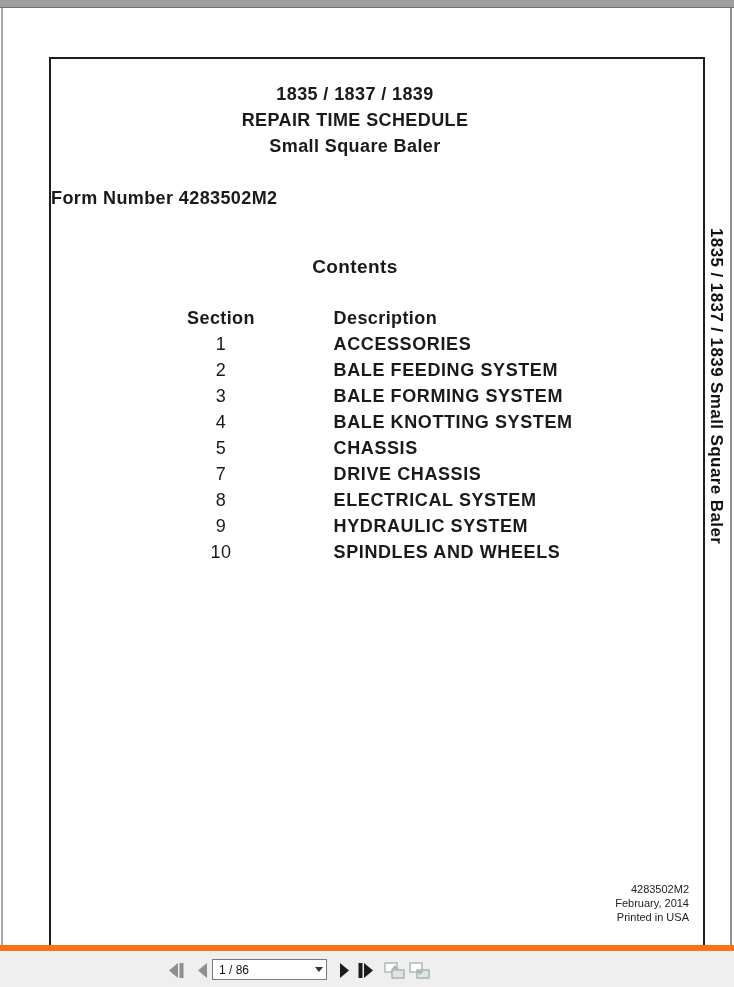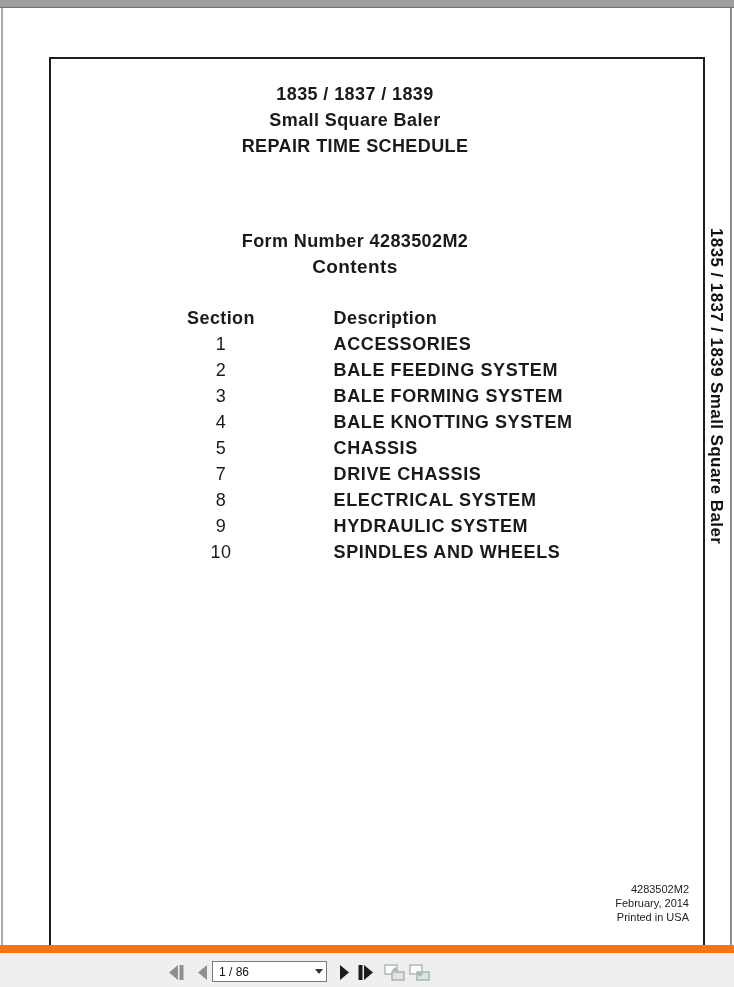--- a/index.html
+++ b/index.html
@@ -11,41 +11,41 @@
   .top-strip   { position:absolute; left:0; top:0; width:734px; height:8px;
                  background:#9e9e9e; border-bottom:1px solid #6f6f6f; }
   .left-edge   { position:absolute; left:1px; top:8px; width:2px; height:937px; background:#a8a8a8; }
   .right-edge  { position:absolute; left:730px; top:8px; width:2px; height:937px; background:#8f8f8f; }
 
   
   .page-box { position:absolute; left:49px; top:57px; width:656px; height:888px;
               border:2px solid #1e1e1e; border-bottom:none; background:#ffffff; }
   .title-block  { position:absolute; left:0; top:22px; width:608px; text-align:center; }
   .title-line   { font-size:18px; font-weight:bold; line-height:26px; letter-spacing:0.4px; }
-  .form-number  { position:absolute; left:0; top:126px; width:608px; text-align:center;
-                  font-size:18px; font-weight:bold; line-height:26px; letter-spacing:0.4px;margin-top:43px; }
+  .form-number  { position:absolute; left:0; top:126px; width:608px; 
+                  font-size:18px; font-weight:bold; line-height:26px; letter-spacing:0.4px; }
   .contents-title { position:absolute; left:0; top:194px; width:608px; text-align:center;
                   font-size:19px; font-weight:bold; line-height:28px; letter-spacing:0.4px; }
 
   .toc { position:absolute; left:128px; top:246px; white-space:nowrap; }
   .toc-line { line-height:26px; font-size:18px; letter-spacing:0.6px; }
   .toc-line .sec  { display:inline-block; width:84px; text-align:center; }
   .toc-line .desc { display:inline-block; margin-left:65px; text-align:left;font-weight:bold; }
   .toc-header .sec, .toc-header .desc { font-weight:bold; letter-spacing:0.4px; }
 
   .print-footer { position:absolute; right:14px; top:823px; text-align:right;
                   font-size:11px; line-height:14px; color:#222; }
 
   .side-label { position:absolute; left:706px; top:228px; height:420px;
                 writing-mode:vertical-rl; font-size:17px; font-weight:bold;
                 letter-spacing:0.4px; white-space:nowrap; color:#111; }
 
   
   .toolbar { position:absolute; left:0; top:945px; width:734px; height:42px;
-             background:#efefef; border-top:8px solid #f97316; }
+             background:#efefef; border-top:6px solid #f97316; }
   .tb-btn { position:absolute; top:10px; width:22px; height:18px; background:transparent;
             border:none; padding:0; cursor:pointer; display:flex; align-items:center; justify-content:center; }
   .tb-view { width:24px; }
   .page-combo { position:absolute; left:212px; top:8px; width:115px; height:21px;
                 background:#ffffff; border:1px solid #7a7a7a; display:flex; align-items:center; }
   .page-combo input { flex:1; border:none; outline:none; background:transparent;
                       font-family:"Liberation Sans","DejaVu Sans",sans-serif;
                       font-size:12px; color:#111; padding-left:6px; min-width:0; }
   .combo-caret { width:14px; height:100%; display:flex; align-items:center; justify-content:center; cursor:pointer; }
   .combo-caret .tri { width:0; height:0; border-left:4px solid transparent; border-right:4px solid transparent;
@@ -57,22 +57,22 @@
 <div class="screen">
 
   <div class="top-strip"></div>
   <div class="left-edge"></div>
   <div class="right-edge"></div>
 
   <div class="page-box">
 
     <div class="title-block">
       <div class="title-line">1835 / 1837 / 1839</div>
+      <div class="title-line">REPAIR TIME SCHEDULE</div>
       <div class="title-line">Small Square Baler</div>
-      <div class="title-line">REPAIR TIME SCHEDULE</div>
     </div>
 
     <div class="form-number">Form Number 4283502M2</div>
 
     <div class="contents-title">Contents</div>
 
     <div class="toc">
       <div class="toc-line toc-header">
         <span class="sec">Section</span>
         <span class="desc">Description</span>

